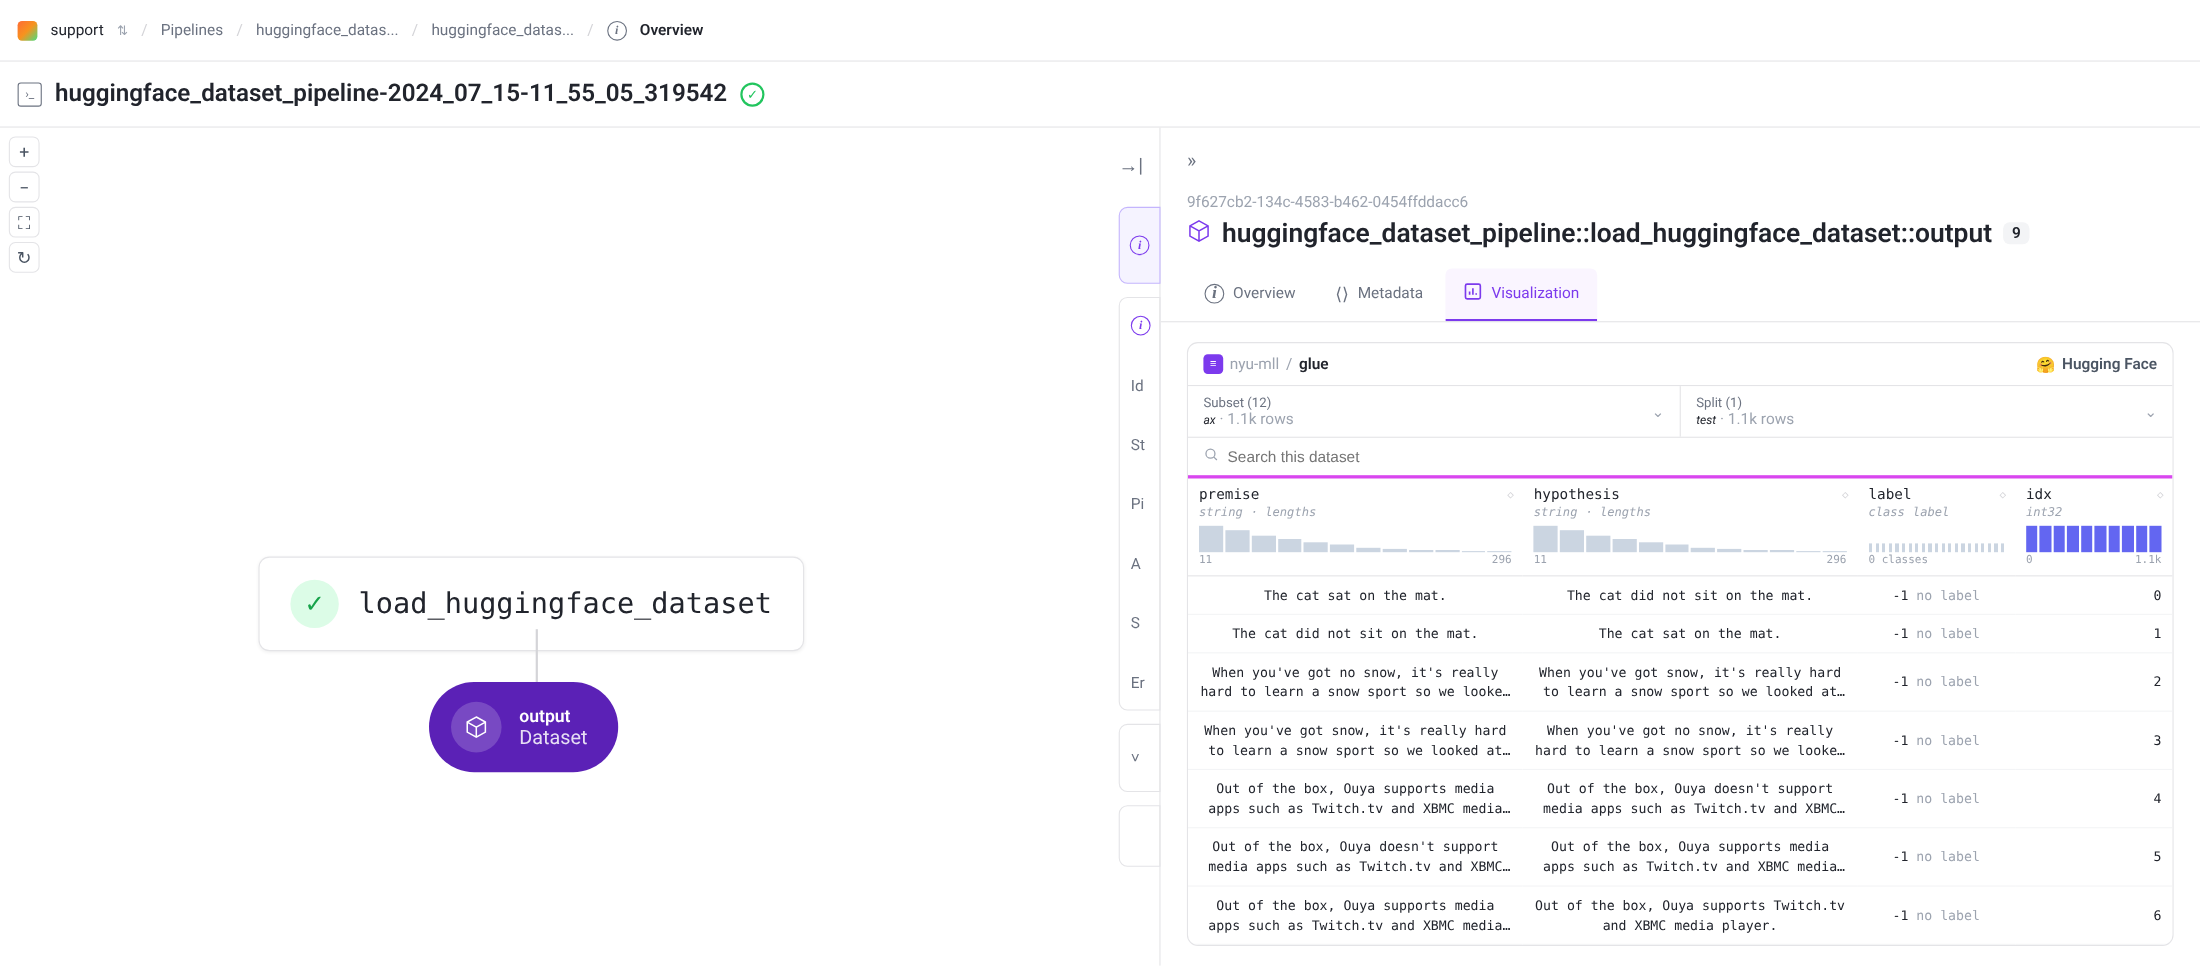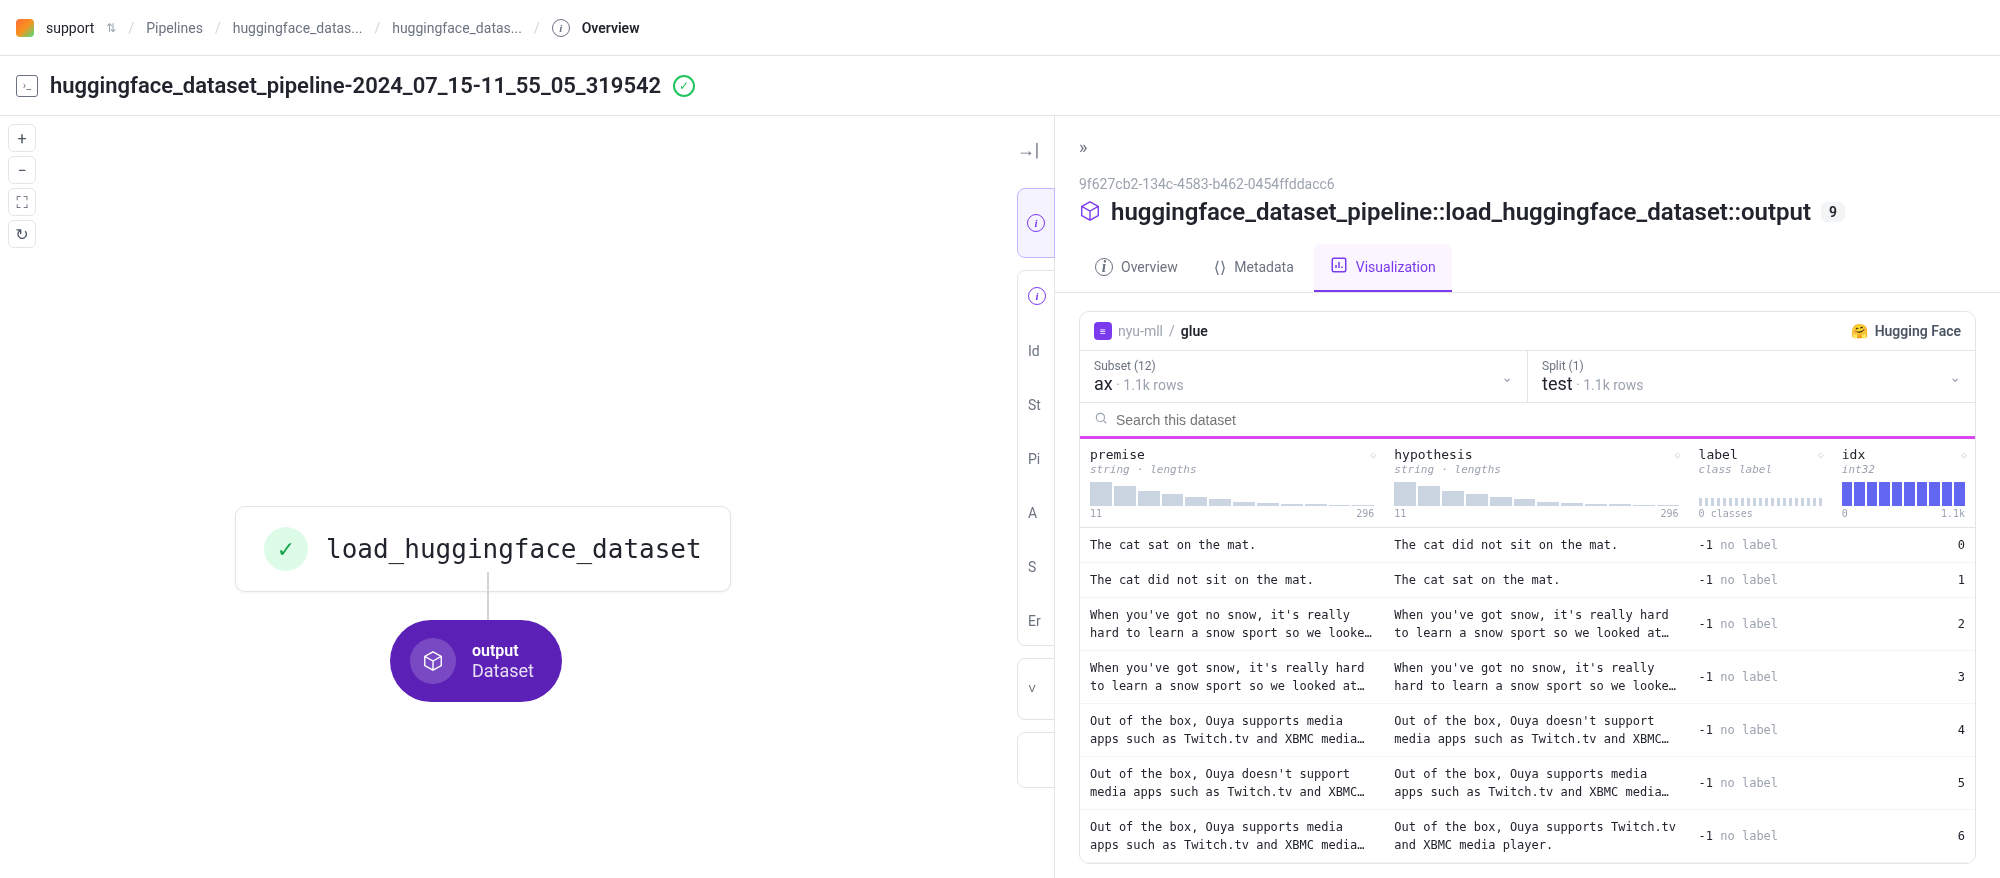--- a/index.html
+++ b/index.html
@@ -75,33 +75,33 @@
 .ds-path { display: flex; align-items: center; gap: 6px; }
 .ds-badge { width: 18px; height: 18px; background: #7c3aed; border-radius: 4px; display: flex; align-items: center; justify-content: center; color: #fff; font-size: 10px; }
 .ds-org { color: #9ca3af; }
 .ds-name { font-weight: 600; text-align: right; }
 .hf-link { display: flex; align-items: center; gap: 6px; color: #4b5563; }
 
 .selects { display: flex; border-bottom: 1px solid #e4e4e7; }
 .select-col { flex: 1; padding: 8px 14px; display: flex; justify-content: space-between; align-items: center; cursor: pointer; }
 .select-col:first-child { border-right: 1px solid #e4e4e7; }
 .select-col .lbl { font-size: 12px; color: #6b7280; }
-.select-col .val { font-size: 18px; }
+.select-col .val { font-size: 11px; font-style: italic; }
 .select-col .rows { color: #9ca3af; }
 .chev { color: #9ca3af; }
 
 .search-row { padding: 8px 14px; border-bottom: 3px solid #d946ef; display: flex; align-items: center; gap: 8px; color: #9ca3af; }
 .search-row input { border: none; outline: none; flex: 1; font-size: 14px; }
 
 .data-table { width: 100%; border-collapse: collapse; font-family: "SF Mono", Menlo, monospace; font-size: 12px; table-layout: fixed; }
 .data-table th { text-align: left; padding: 8px 10px; border-bottom: 1px solid #e4e4e7; font-weight: 500; vertical-align: top; position: relative; }
 .data-table th .col-name { font-family: "SF Mono", Menlo, monospace; font-size: 13px; }
 .data-table th .col-type { color: #9ca3af; font-size: 11px; font-style: italic; }
 .data-table th .sort { position: absolute; right: 8px; top: 10px; color: #d4d4d8; font-size: 10px; }
-.data-table td { padding: 8px 10px; border-bottom: 1px solid #f3f4f6; vertical-align: middle; overflow: hidden; text-overflow: ellipsis; white-space: nowrap; }
+.data-table td { padding: 8px 10px; border-bottom: 1px solid #f3f4f6; vertical-align: middle; overflow: hidden; text-overflow: ellipsis; white-space: nowrap; text-align: center; }
 .data-table .txt-cell { white-space: normal; line-height: 1.5; max-height: 38px; overflow: hidden; display: -webkit-box; -webkit-line-clamp: 2; -webkit-box-orient: vertical; }
 .data-table .label-cell { color: #9ca3af; }
 .data-table .label-cell b { color: #21242c; font-weight: 500; }
 .data-table .idx-cell { text-align: right; }
 
 .histogram { display: flex; align-items: flex-end; gap: 2px; height: 24px; margin-top: 6px; }
 .histogram .bar { flex: 1; background: #cbd5e1; }
 .histogram.blue .bar { background: #6366f1; }
 .histogram.dashed .bar { background: repeating-linear-gradient(90deg, #cbd5e1 0, #cbd5e1 3px, transparent 3px, transparent 6px); height: 8px !important; }
 .hist-lbls { display: flex; justify-content: space-between; font-size: 10px; color: #9ca3af; margin-top: 2px; }

